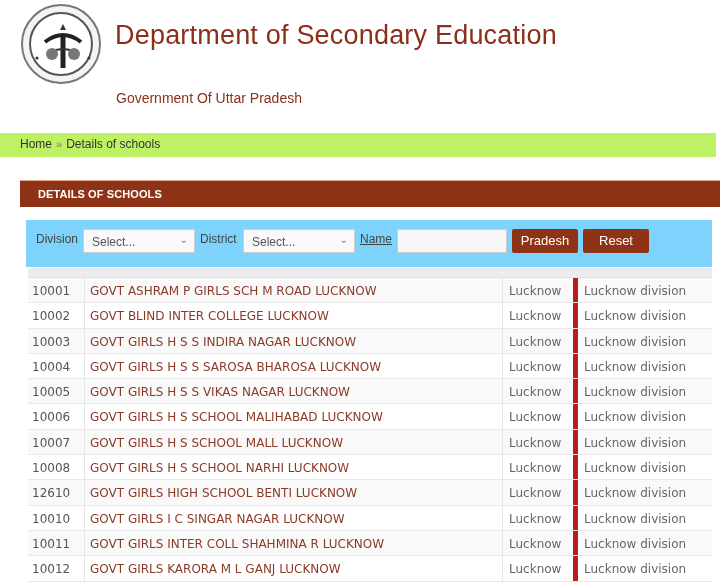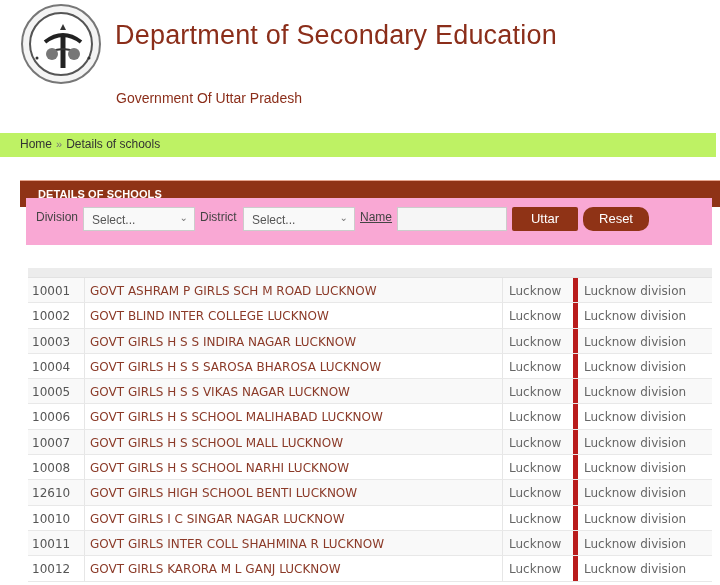--- a/index.html
+++ b/index.html
@@ -16,21 +16,21 @@
                   font-family: "Liberation Sans", sans-serif; letter-spacing: 0.2px; white-space: nowrap; }
     .site-subtitle { position: absolute; left: 116px; top: 54px; font-size: 14px; color: #8b2e1a; white-space: nowrap; margin-top: 36px; }
 
     .breadcrumb { position: absolute; left: 0; top: 133px; width: 716px; height: 24px; background: #bef264;
                   font-size: 12px; color: #333; padding: 4px 0 0 20px; white-space: nowrap; }
     .breadcrumb .sep { color: #777; margin: 0 4px; font-size: 11px; }
 
     .panel { position: absolute; left: 20px; top: 180px; width: 700px; height: 405px; }
     .panel-head { height: 27px; background: #8f3316; color: #fff; font-weight: bold; font-size: 11px;
                   padding: 7px 0 0 18px; letter-spacing: 0.1px; border-top: 1px solid #e6a58e; }
-    .filters { position: absolute; left: 6px; top: 18px; width: 686px; height: 47px; background: #f9a8d4; }
+    .filters { position: absolute; left: 6px; top: 40px; width: 686px; height: 47px; background: #7dd3fc; }
     .flabel { position: absolute; top: 12px; font-size: 12px; color: #444; }
     .fselect { position: absolute; top: 9px; height: 24px; border: 1px solid #ccc; background: #f9f9f9;
                font-size: 12px; color: #555; padding: 5px 12px 0 8px; }
     .fselect .chev { position: absolute; right: 6px; top: 4px; font-size: 10px; color: #777; }
     .finput { position: absolute; top: 9px; height: 24px; border: 1px solid #ccc; background: #f6f6f6; }
     .btn { position: absolute; top: 9px; height: 24px; background: #8f3316; color: #fff; font-size: 13px;
            text-align: center; padding-top: 4px; border-radius: 2px; cursor: pointer; }
 
     .table { position: absolute; left: 8px; top: 88px; width: 684px; }
     .thead { height: 10px; background: #ececec; border-bottom: 1px solid #e2e2e2; }
@@ -78,22 +78,22 @@
       <span>Select...</span>
       <span class="chev">⌄</span>
     </div>
     <span class="flabel" style="left:174px;">District</span>
     <div class="fselect" style="left:217px; width:112px;">
       <span>Select...</span>
       <span class="chev">⌄</span>
     </div>
     <span class="flabel" style="left:334px;text-decoration:underline;">Name</span>
     <div class="finput" style="left:371px; width:110px;"></div>
-    <div class="btn" style="left:486px; width:66px;">Uttar</div>
-    <div class="btn" style="left:557px; width:66px;border-radius:10px;">Reset</div>
+    <div class="btn" style="left:486px; width:66px;">Pradesh</div>
+    <div class="btn" style="left:557px; width:66px;">Reset</div>
   </div>
 
   <div class="table">
     <div class="thead"></div>
     <div id="rows">
       <div class="row">
         <div class="cell c-code">10001</div>
         <div class="cell c-name">GOVT ASHRAM P GIRLS SCH M ROAD LUCKNOW</div>
         <div class="cell c-dist">Lucknow</div>
         <div class="cell c-div">Lucknow division</div>

